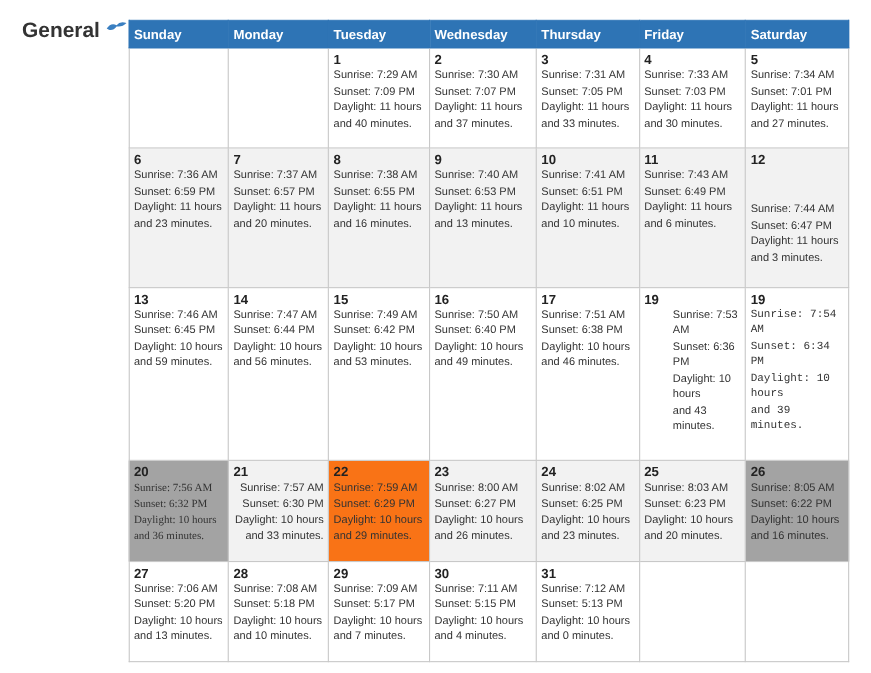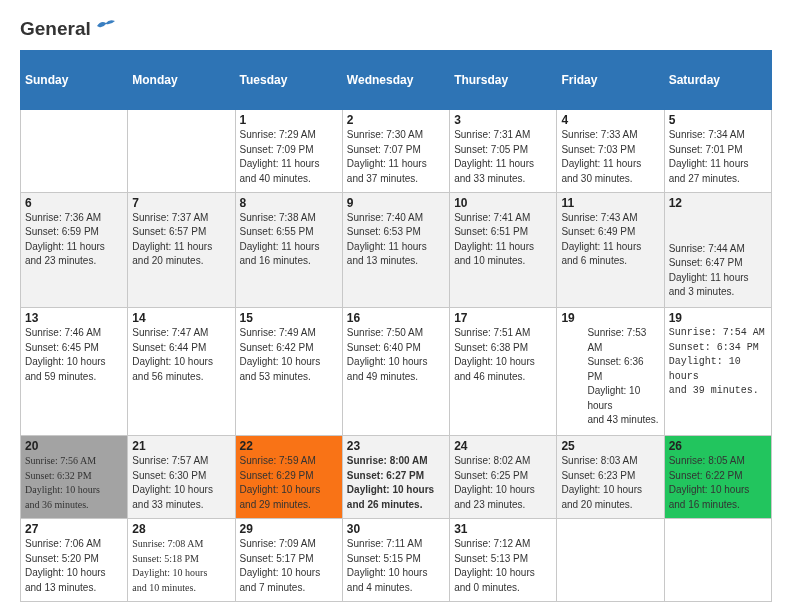--- a/index.html
+++ b/index.html
@@ -8,21 +8,21 @@
       height: 612px;
       font-family: Arial, sans-serif;
       background: #fff;
       overflow: hidden;
     }
     .page {
       width: 792px;
       height: 612px;
       padding: 18px 20px 10px 20px;
       display: flex;
-      flex-direction: column;
+      flex-direction: row;
     }
     .header {
       display: flex;
       justify-content: space-between;
       align-items: flex-start;
       margin-bottom: 10px;
     }
     .logo {
       display: flex;
       flex-direction: column;
@@ -43,21 +43,21 @@
     }
     .calendar {
       flex: 1;
       border-collapse: collapse;
       width: 100%;
       font-size: 10.5px;
     }
     .calendar th {
       background: #2e74b5;
       color: #fff;
-      padding: 22px 4px;
+      padding: 5px 4px;
       text-align: left;
       font-size: 12px;
       font-weight: bold;
       border: 1px solid #2e74b5;
     }
     .calendar td {
       border: 1px solid #c8c8c8;
       vertical-align: top;
       padding: 3px 4px;
       width: 106px;
@@ -279,72 +279,72 @@
         <tr>
           <td style="background: #a3a3a3;">
             <span class="day-number">20</span>
             <div class="day-detail" style="white-space: pre-line; font-family: Liberation Serif, serif;">Sunrise: 7:56 AM
 Sunset: 6:32 PM
 Daylight: 10 hours
 and 36 minutes.</div>
           </td>
           <td style="background: rgb(242, 242, 242);">
             <span class="day-number">21</span>
-            <div class="day-detail" style="white-space: pre-line;">Sunrise: 7:57 AM
+            <div class="day-detail" style="white-space: pre-line; text-align: right;">Sunrise: 7:57 AM
 Sunset: 6:30 PM
 Daylight: 10 hours
 and 33 minutes.</div>
           </td>
           <td style="background: #f97316;">
             <span class="day-number">22</span>
             <div class="day-detail" style="white-space: pre-line;">Sunrise: 7:59 AM
 Sunset: 6:29 PM
 Daylight: 10 hours
 and 29 minutes.</div>
           </td>
           <td style="background: rgb(242, 242, 242);">
             <span class="day-number">23</span>
-            <div class="day-detail" style="white-space: pre-line; font-weight: bold;">Sunrise: 8:00 AM
+            <div class="day-detail" style="white-space: pre-line;">Sunrise: 8:00 AM
 Sunset: 6:27 PM
 Daylight: 10 hours
 and 26 minutes.</div>
           </td>
           <td style="background: rgb(242, 242, 242);">
             <span class="day-number">24</span>
             <div class="day-detail" style="white-space: pre-line;">Sunrise: 8:02 AM
 Sunset: 6:25 PM
 Daylight: 10 hours
 and 23 minutes.</div>
           </td>
           <td style="background: rgb(242, 242, 242);">
             <span class="day-number">25</span>
             <div class="day-detail" style="white-space: pre-line;">Sunrise: 8:03 AM
 Sunset: 6:23 PM
 Daylight: 10 hours
 and 20 minutes.</div>
           </td>
-          <td style="background: #22c55e;">
+          <td style="background: #a3a3a3;">
             <span class="day-number">26</span>
             <div class="day-detail" style="white-space: pre-line;">Sunrise: 8:05 AM
 Sunset: 6:22 PM
 Daylight: 10 hours
 and 16 minutes.</div>
           </td>
         </tr>
         <tr>
           <td>
             <span class="day-number">27</span>
             <div class="day-detail" style="white-space: pre-line;">Sunrise: 7:06 AM
 Sunset: 5:20 PM
 Daylight: 10 hours
 and 13 minutes.</div>
           </td>
           <td>
             <span class="day-number">28</span>
-            <div class="day-detail" style="white-space: pre-line; font-family: Liberation Serif, serif;">Sunrise: 7:08 AM
+            <div class="day-detail" style="white-space: pre-line;">Sunrise: 7:08 AM
 Sunset: 5:18 PM
 Daylight: 10 hours
 and 10 minutes.</div>
           </td>
           <td>
             <span class="day-number">29</span>
             <div class="day-detail" style="white-space: pre-line;">Sunrise: 7:09 AM
 Sunset: 5:17 PM
 Daylight: 10 hours
 and 7 minutes.</div>

